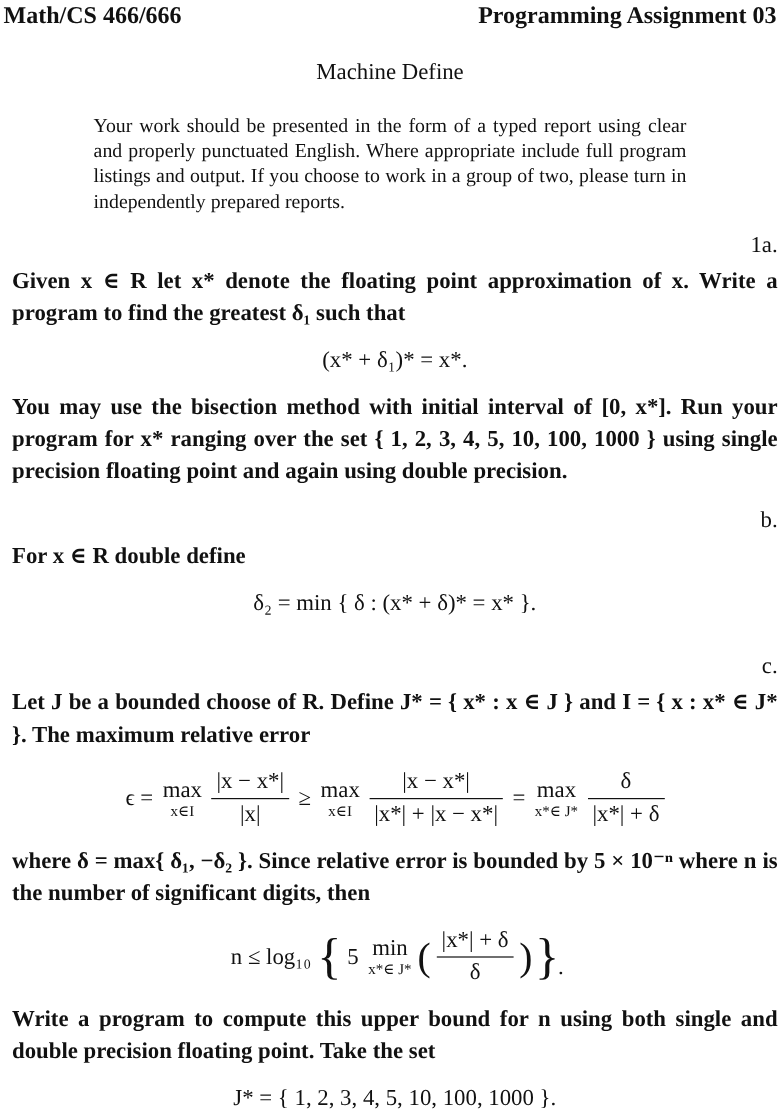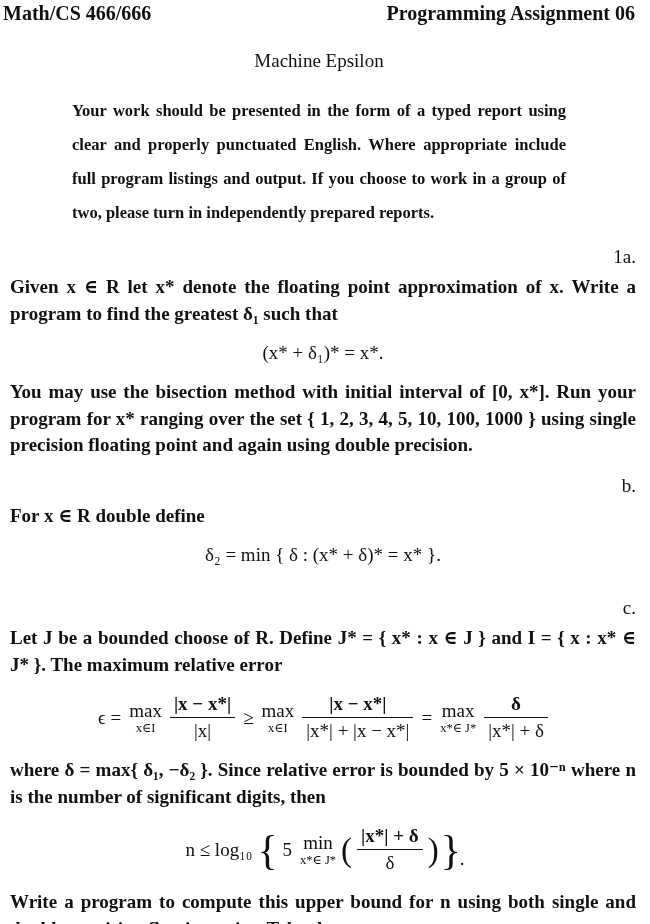--- a/index.html
+++ b/index.html
@@ -1,21 +1,21 @@
 <!DOCTYPE html>
 <html><head>
 <meta charset="utf-8">
 <style>
   html, body { margin: 0; padding: 0; background: #ffffff; }
   .page {
     position: relative;
     width: 650px;
     height: 924px;
     box-sizing: border-box;
-    padding: 2px 14px 0 2px;
+    padding: 2px 2px 0 2px;
     background: #ffffff;
     color: #111111;
     font-family: "Liberation Serif", "DejaVu Serif", serif;
     font-size: 19px;
     overflow: hidden;
   }
   .header-row {
     display: flex;
     justify-content: space-between;
     align-items: baseline;
@@ -25,23 +25,22 @@
   }
   .doc-title {
     text-align: center;
     margin-top: 25px;
     font-size: 19px;
   }
   .intro {
     width: 494px;
     margin: 22px auto 0 auto;
     font-size: 16.5px;
-    line-height: 34px;
+    line-height: 21px;
     text-align: justify;
-    font-weight: bold;
   }
   .item {
     display: flex;
     margin-top: 14px;
     flex-direction: column;
   }
   .item-label {
     flex: 0 0 30px;
     text-align: right;
     line-height: 26.5px;
@@ -63,44 +62,44 @@
     margin: 15px 0;
     font-size: 19px;
     white-space: nowrap;
   }
   .eq > * { margin: 0 4px; }
   .frac {
     display: inline-block;
     text-align: center;
     vertical-align: middle;
   }
-  .frac .num { display: block; padding: 0 4px 2px 4px; line-height: 22px; font-weight: bold; }
+  .frac .num { display: block; padding: 0 4px 2px 4px; line-height: 22px; }
   .frac .den { display: block; border-top: 1px solid #111; padding: 2px 4px 0 4px; line-height: 22px; }
   .limop {
     display: inline-block;
     text-align: center;
     vertical-align: middle;
   }
   .limop .op { display: block; line-height: 20px; }
   .limop .sub { display: block; font-size: 12.5px; line-height: 13px; margin-top: 1px; }
   .bigbrace { font-size: 42px; font-weight: 400; line-height: 46px; margin: 0 1px; }
   .bigparen { font-size: 33px; font-weight: 400; line-height: 38px; margin: 0 1px; }
   .eq-tail { align-self: flex-end; margin: 0 0 4px -2px; }
 </style>
 </head>
 <body>
 
 <div class="page">
 
   <div class="header-row">
     <span>Math/CS 466/666</span>
-    <span>Programming Assignment 06</span>
+    <span>Programming Assignment 03</span>
   </div>
 
-  <div class="doc-title">Machine Epsilon</div>
+  <div class="doc-title">Machine Define</div>
 
   <p class="intro">Your work should be presented in the form of a typed report using clear and properly punctuated English. Where appropriate include full program listings and output. If you choose to work in a group of two, please turn in independently prepared reports.</p>
 
   <div class="item">
     <div class="item-label">1a.</div>
     <div class="item-body">
       <p>Given x ∈ R let x* denote the floating point approximation of x. Write a program to find the greatest δ₁ such that</p>
       <div class="eq">
         <span>(x* + δ₁)* = x*.</span>
       </div>

